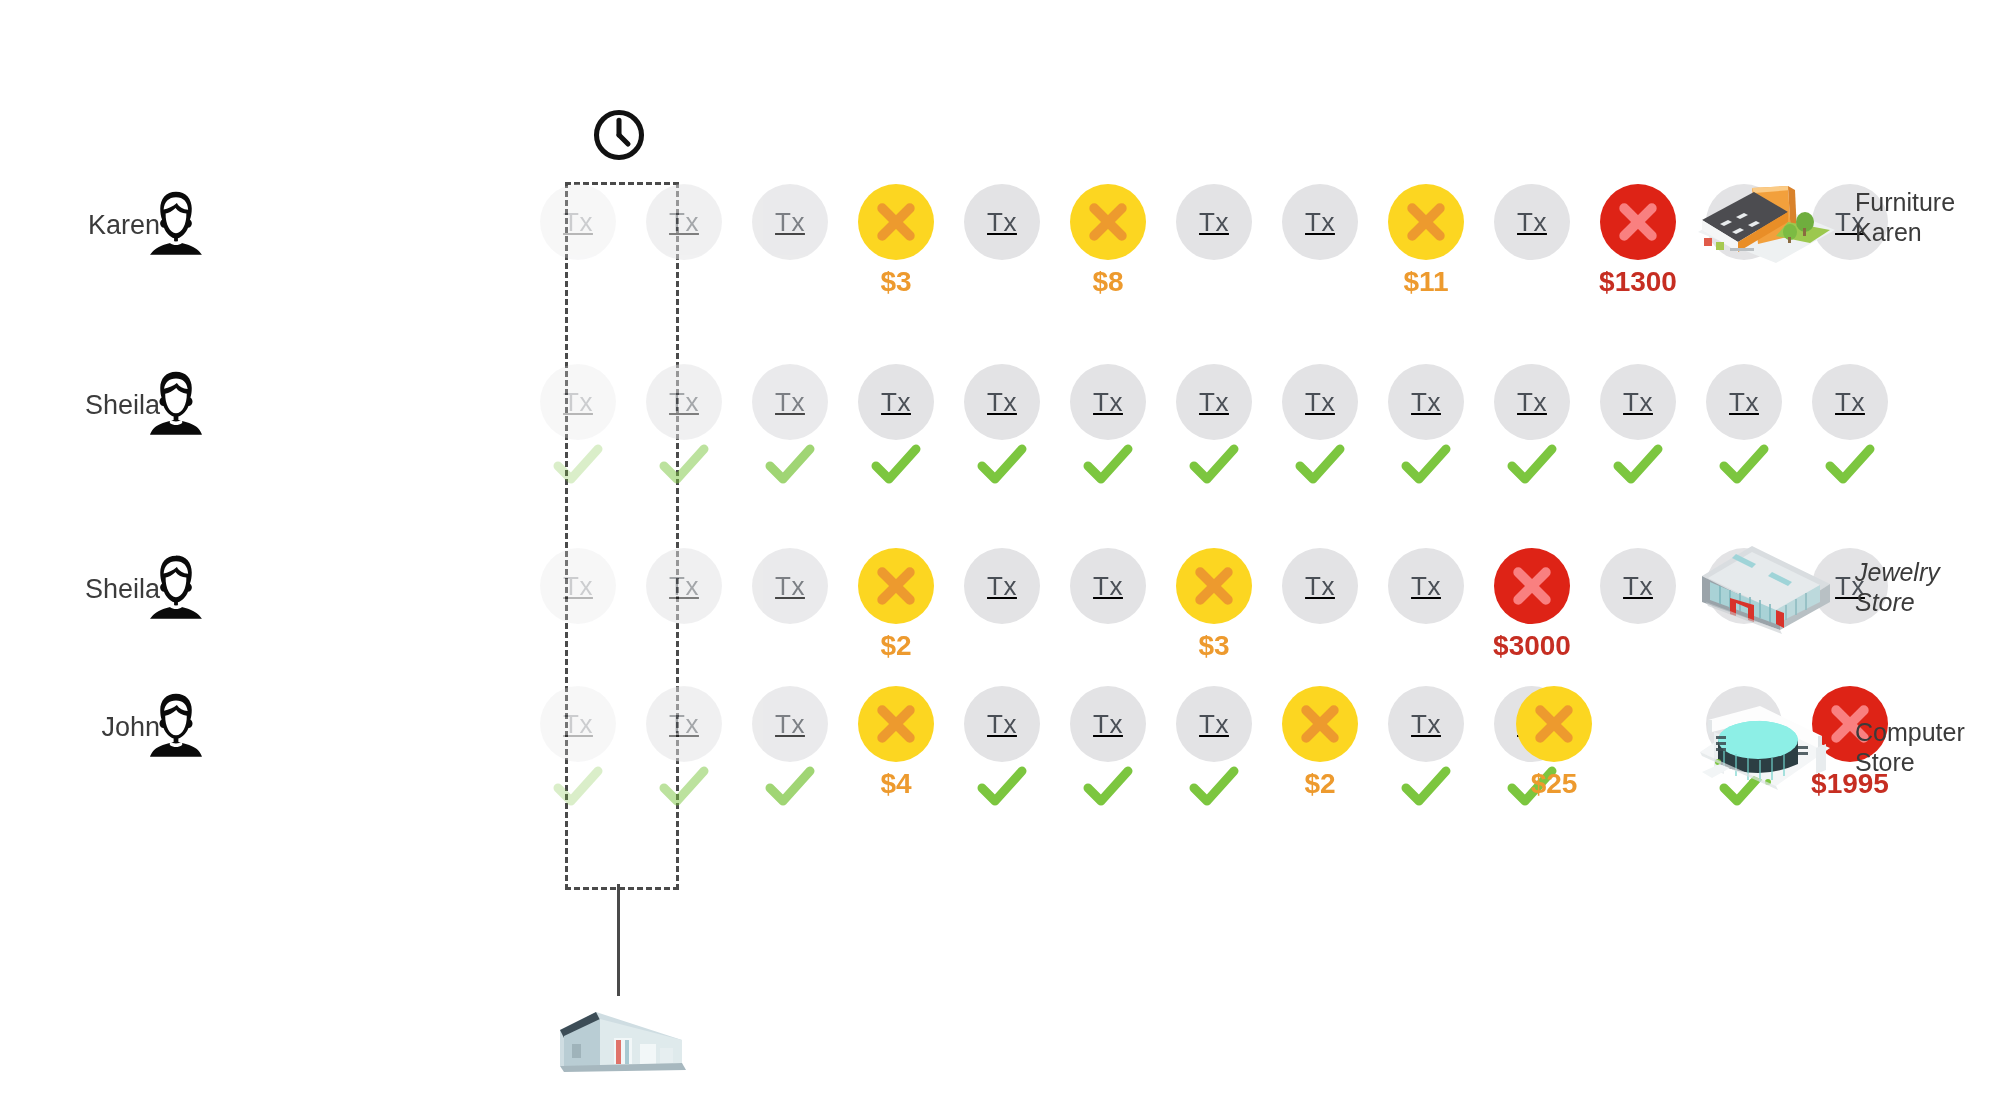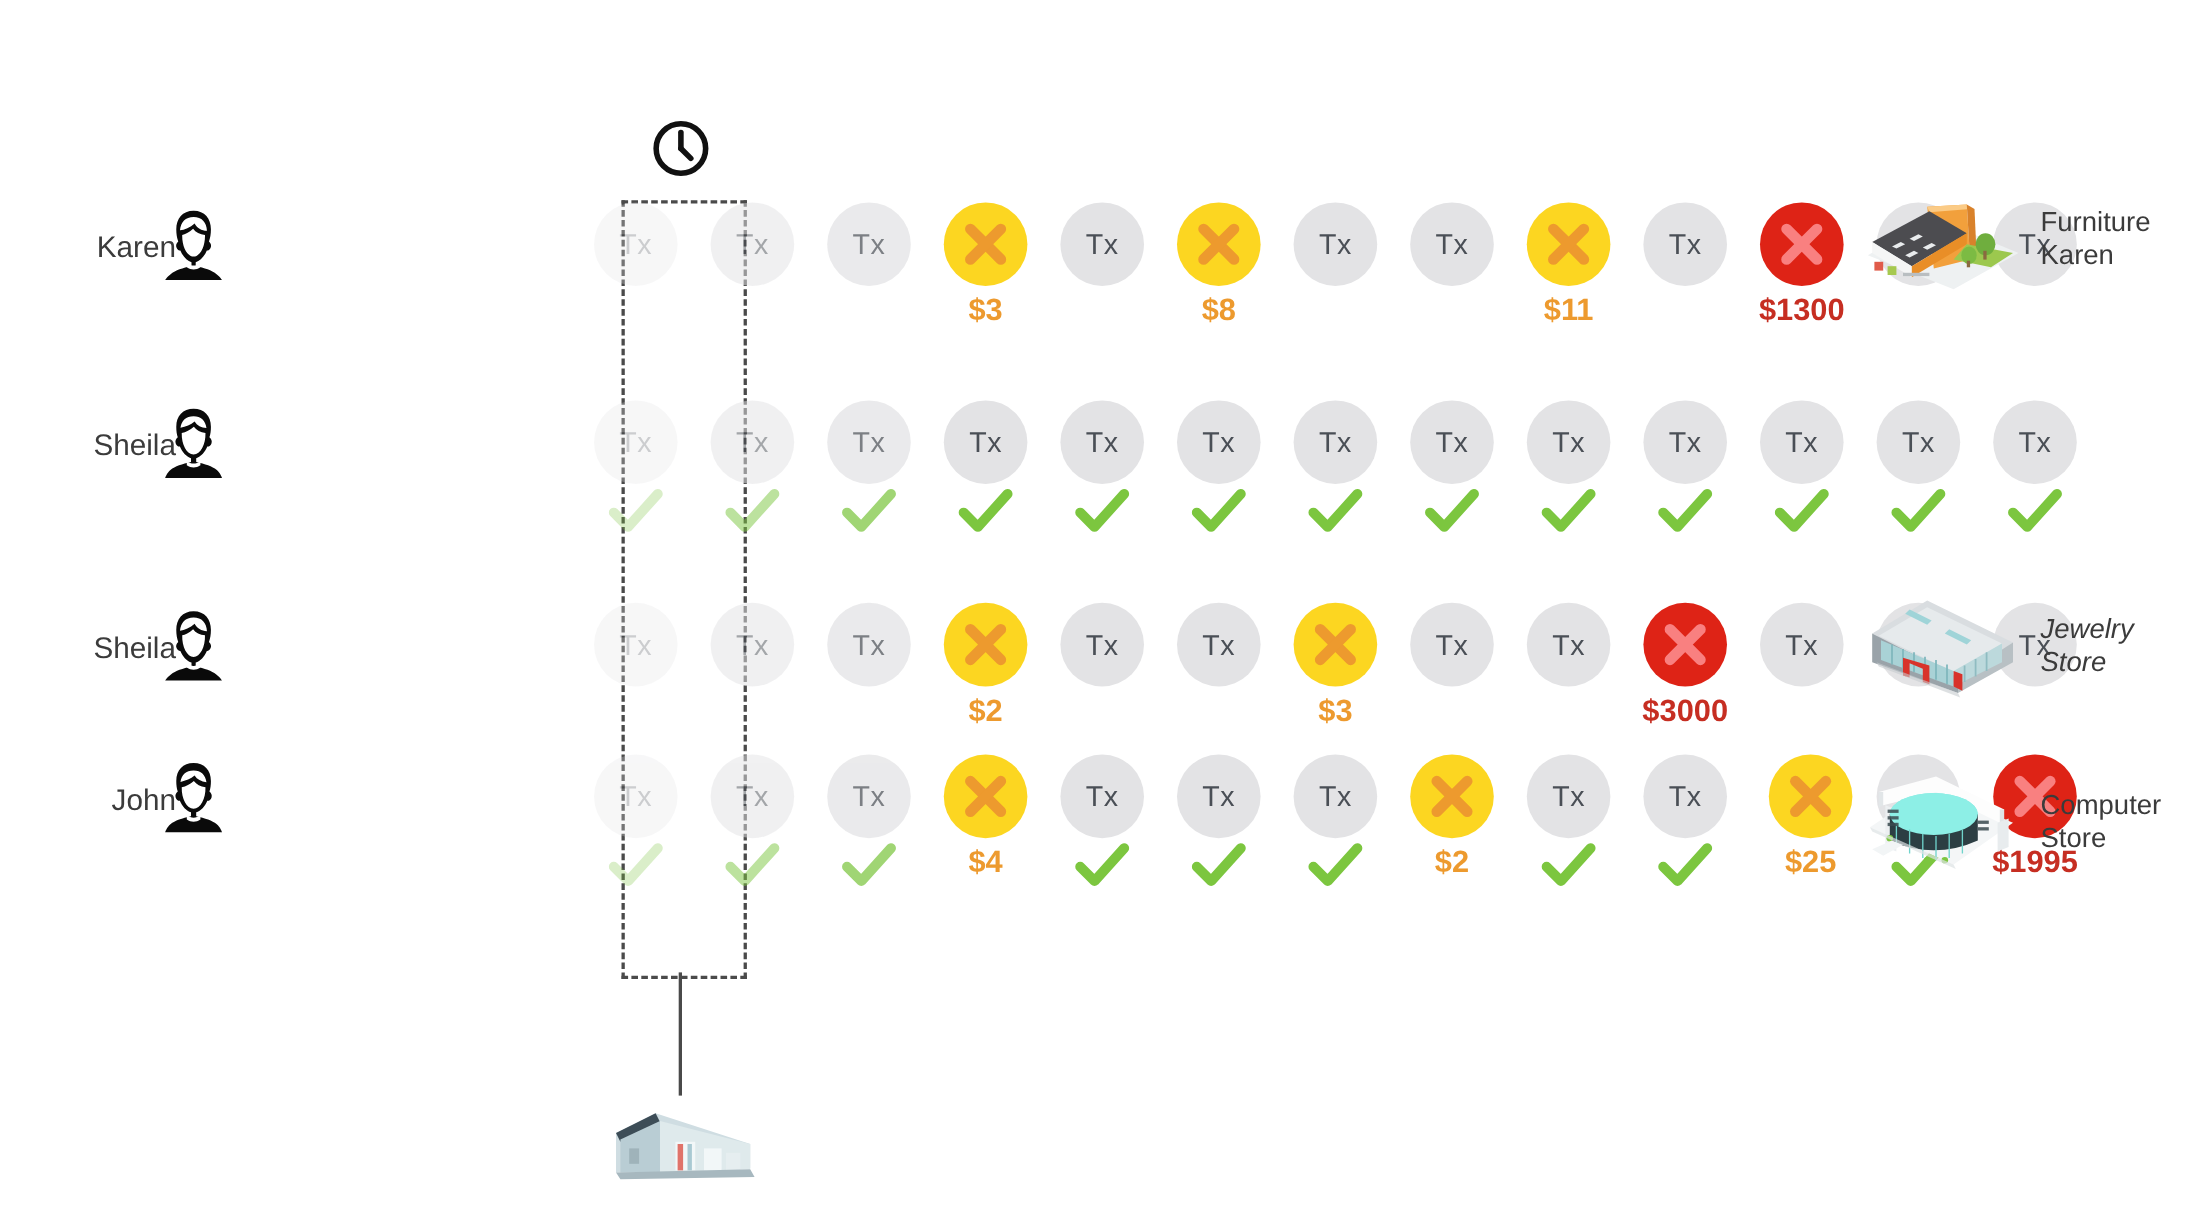--- a/index.html
+++ b/index.html
@@ -24,21 +24,21 @@
   
   .row{position:absolute;left:0;width:2000px;height:1px;}
   .name{
     position:absolute;font-size:27px;color:#3b3b3b;
     text-align:right;width:150px;left:10px;white-space:nowrap;
   }
   .avatar{position:absolute;left:140px;width:72px;height:72px;}
   .avatar svg{display:block;width:72px;height:72px;}
 
   
-  .cell{position:absolute;width:86px;}
+  .cell{position:absolute;width:86px;text-decoration:underline;}
   .circ{
     width:76px;height:76px;border-radius:50%;
     display:flex;align-items:center;justify-content:center;
     margin:0 auto;position:relative;
   }
   .circ.gray{background:#E3E3E5;}
   .circ.yellow{background:#FCD621;}
   .circ.red{background:#DE2316;}
   .tx{
     font-size:26px;color:#4A4F56;font-weight:400;
@@ -538,21 +538,21 @@
           </svg>
         </div>
         <div class="cell " style="left: 1489px; top: 686px;">
           <div class="circ gray">
             <span class="tx">Tx</span>
           </div>
           <svg class="check" viewBox="0 0 50 44">
             <polyline points="5,22 18,35 45,5" fill="none" stroke="#7CC63F" stroke-width="9" stroke-linecap="round" stroke-linejoin="round"></polyline>
           </svg>
         </div>
-        <div class="cell " style="left: 1603px; top: 686px;">
+        <div class="cell " style="left: 1511px; top: 686px;">
           <div class="circ yellow">
             <span>
               <svg class="xmark" viewBox="0 0 40 40">
                 <g stroke="#ED9A2E" stroke-width="8.5" stroke-linecap="round">
                   <line x1="8" y1="8" x2="32" y2="32"></line>
                   <line x1="32" y1="8" x2="8" y2="32"></line>
                 </g>
               </svg>
             </span>
           </div>

